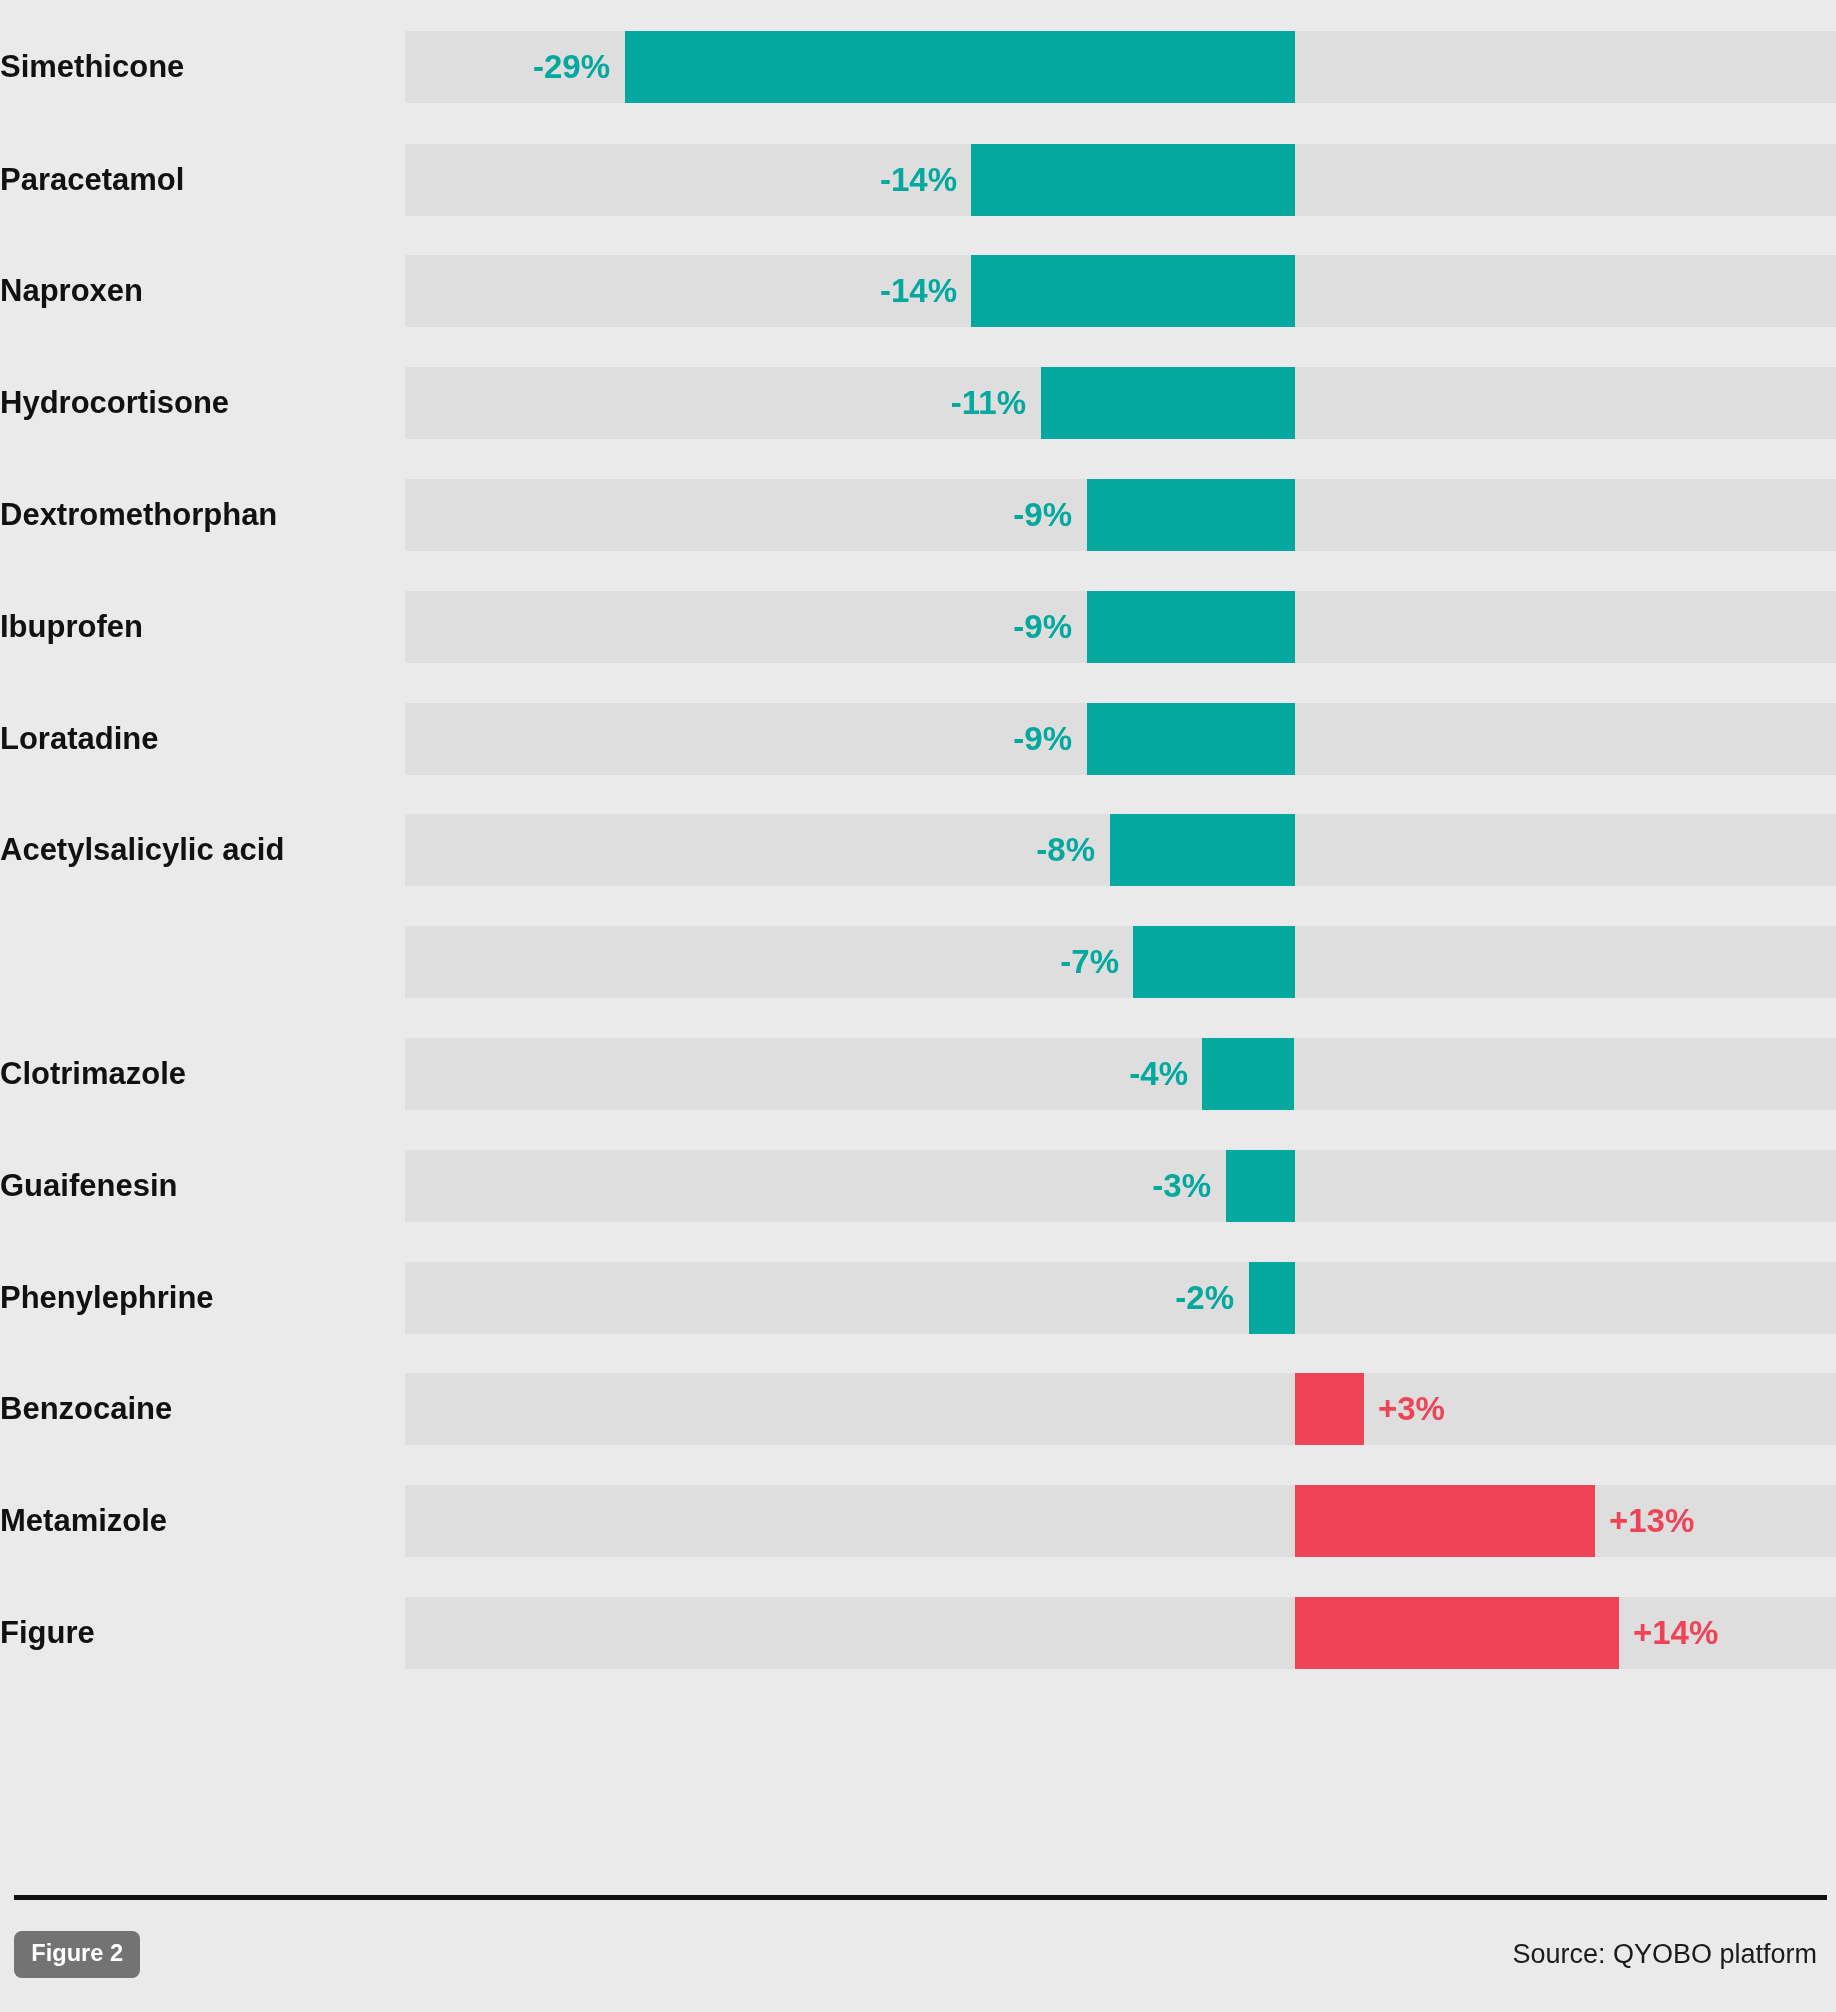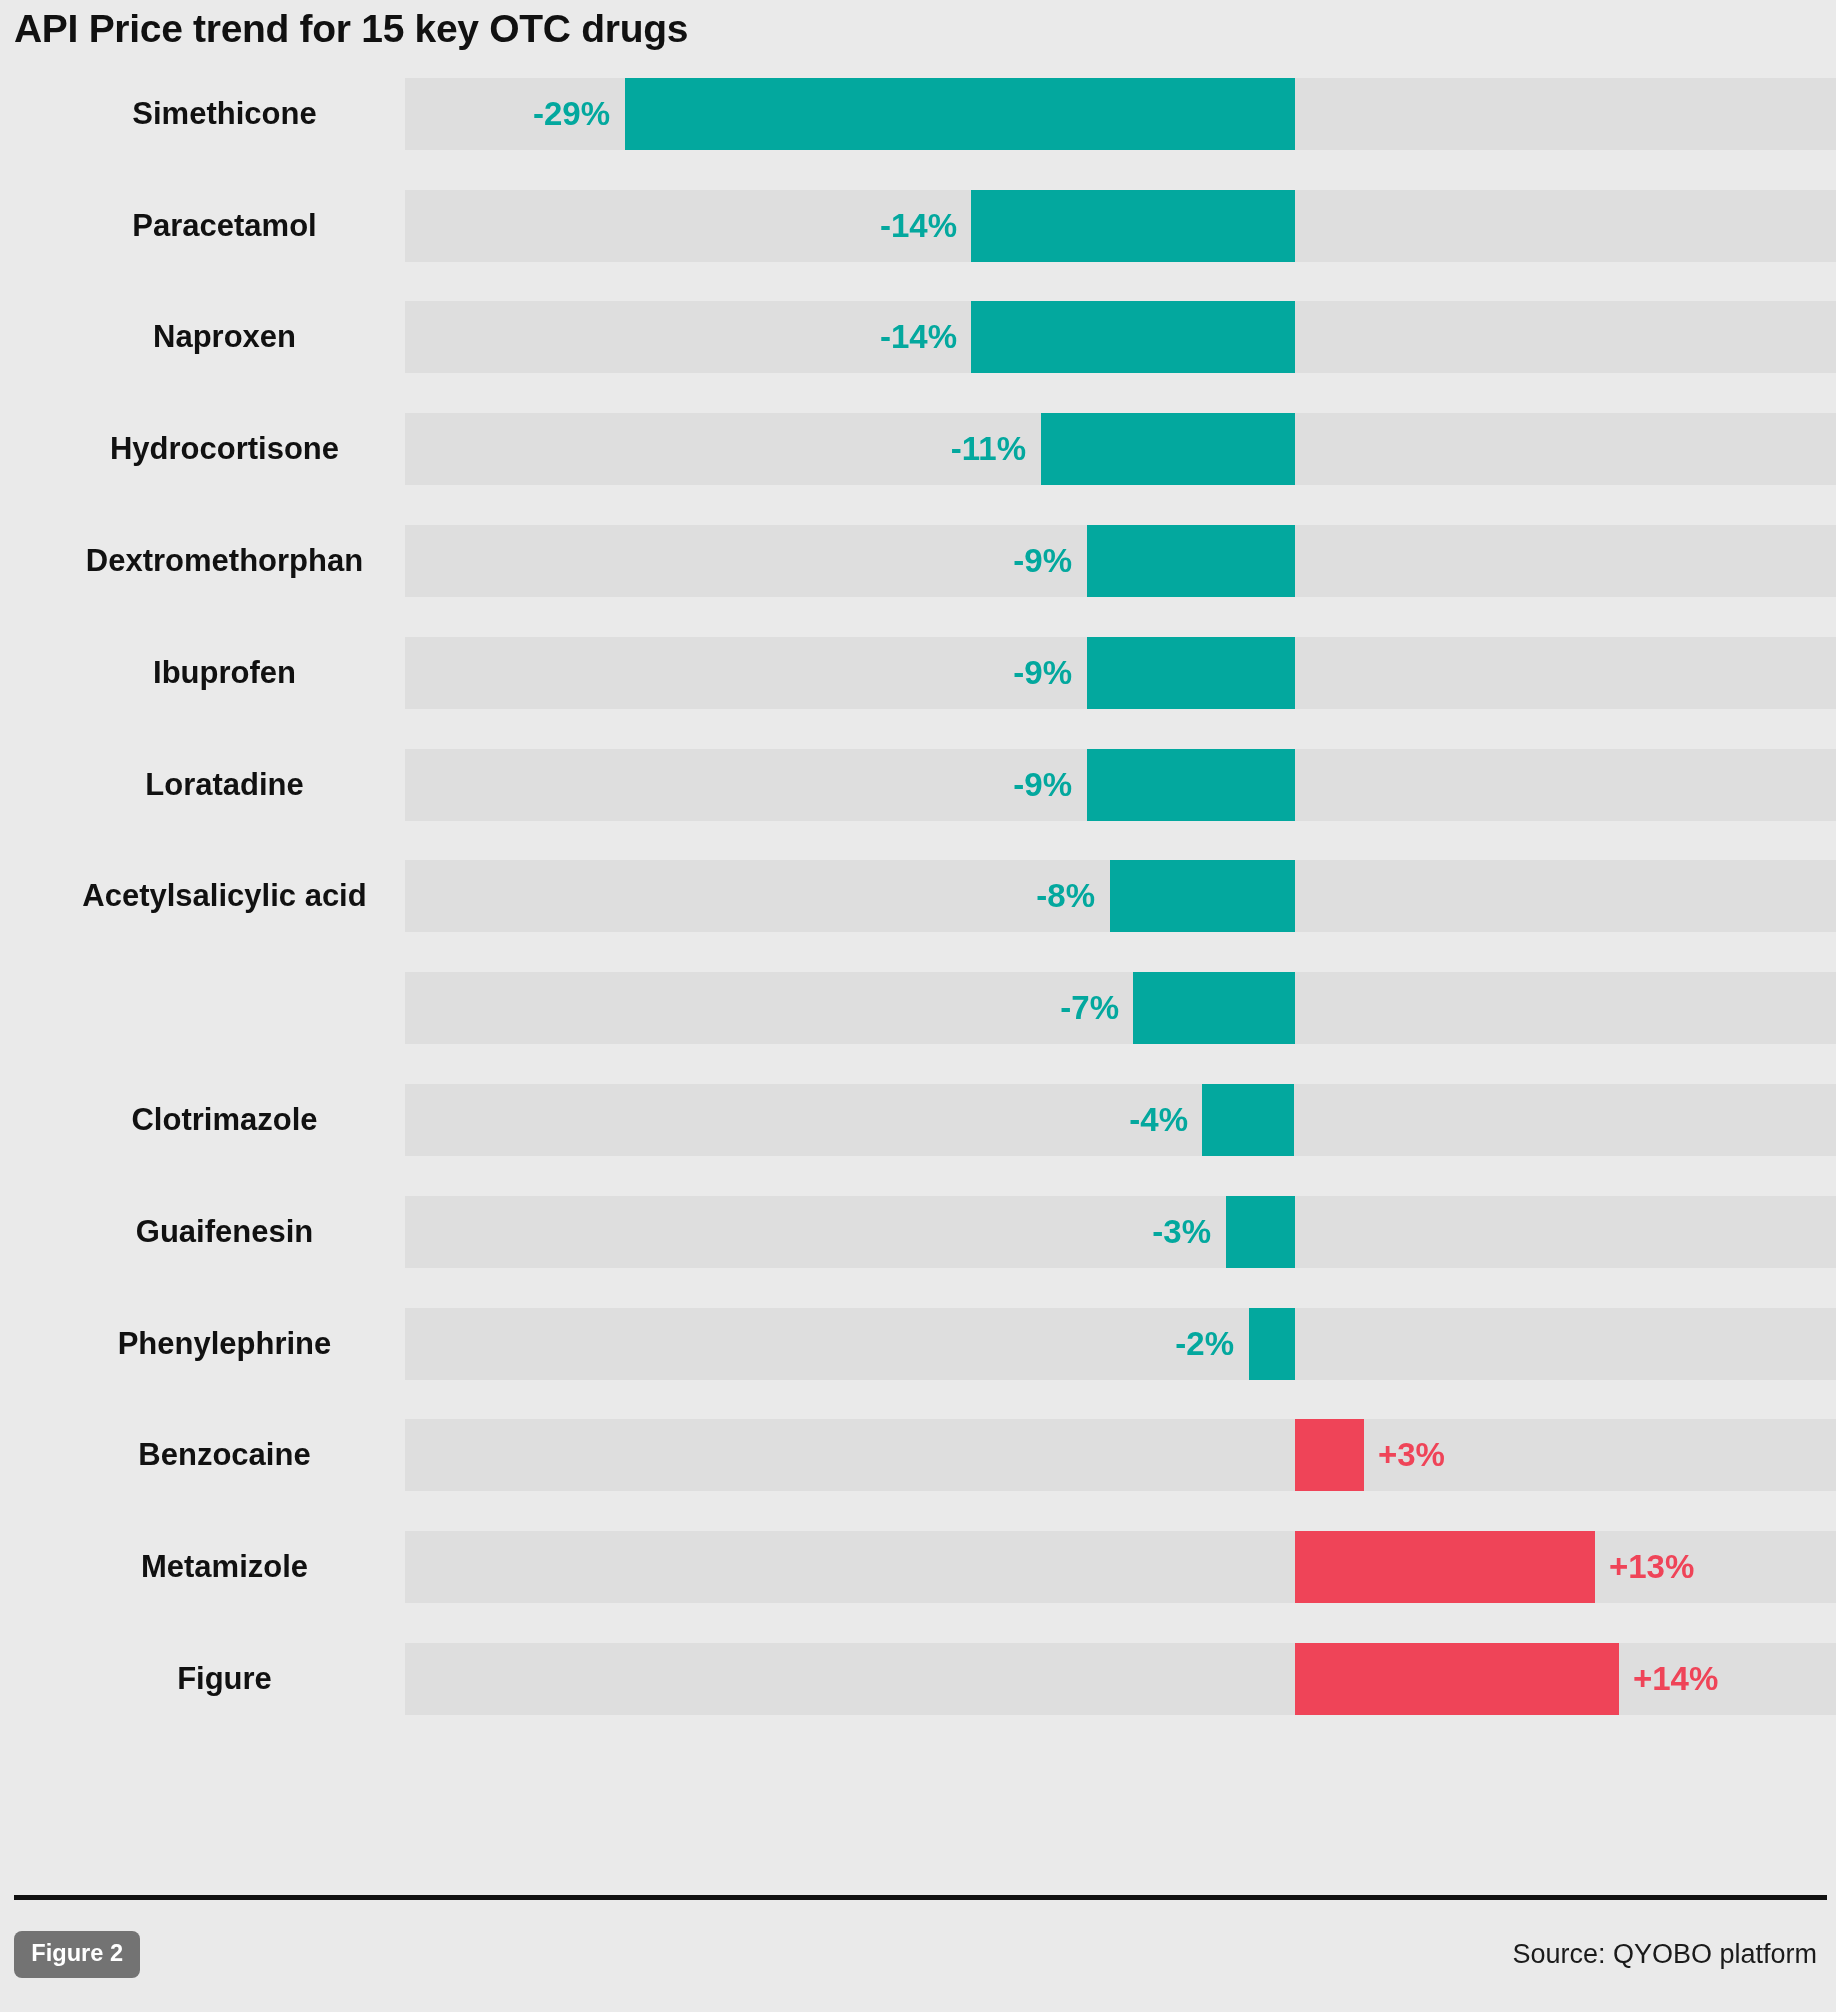--- a/index.html
+++ b/index.html
@@ -55,26 +55,25 @@
     height: 72px;
     display: block;
   }
   .row-label {
     position: absolute;
     left: 0;
     width: 377px;
     top: 0;
     height: 72px;
     line-height: 72px;
-    text-align: center;
+    text-align: left;
     font-size: 31px;
     font-weight: 700;
     color: #111111;
     white-space: nowrap;
-    padding-left: 36px;
   }
   .track {
     position: absolute;
     left: 405px;
     right: 0;
     top: 0;
     height: 72px;
     background: #DEDEDE;
   }
   .bar {
@@ -142,21 +141,20 @@
     color: #1b1b1b;
     white-space: nowrap;
   }
 </style>
 </head>
 <body>
 
 <div class="figure">
 
   <div class="header">
-    <h1 class="chart-title">API Price trend for 15 key OTC drugs</h1>
   </div>
 
   <div class="plot" id="plot-area">
       <div class="row" style="top: 7.9px;">
         <div class="row-label">Simethicone</div>
         <div class="track">
           <div class="bar neg" style="left: 220px; width: 670px;"></div>
           <div class="val neg" style="right: 1212px;">-29%</div>
         </div>
       </div>

